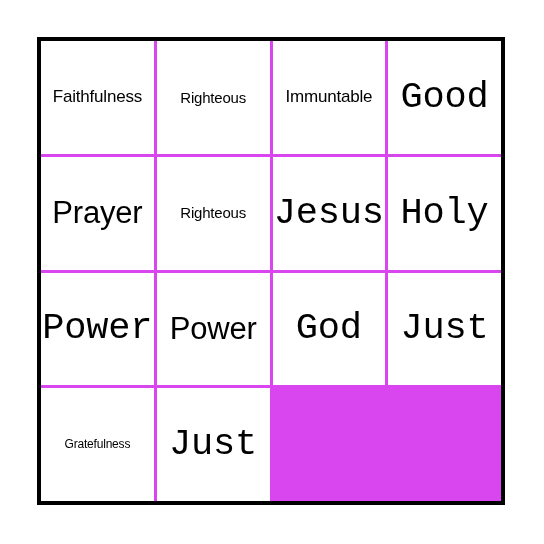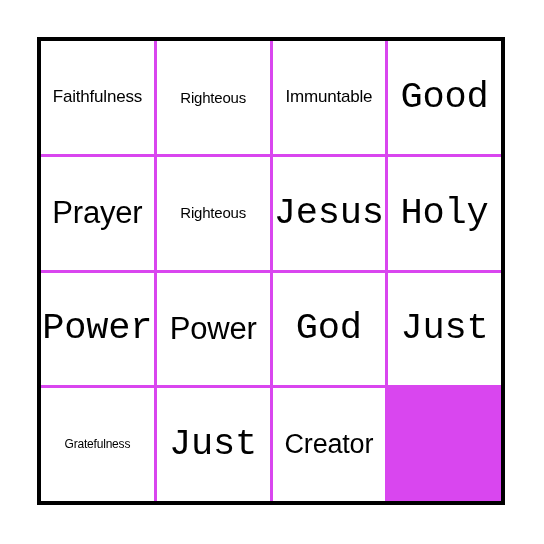--- a/index.html
+++ b/index.html
@@ -107,18 +107,15 @@
 
     <div class="bingo-cell sz-xxl">
       <span class="cell-text">Just</span>
     </div>
     <div class="bingo-cell sz-xs">
       <span class="cell-text">Gratefulness</span>
     </div>
     <div class="bingo-cell sz-xxl">
       <span class="cell-text">Just</span>
     </div>
-    <div class="bingo-cell sz-lg">
-      <span class="cell-text">Creator</span>
-    </div>
 
   </div>
 </div>
 
 </body></html>

